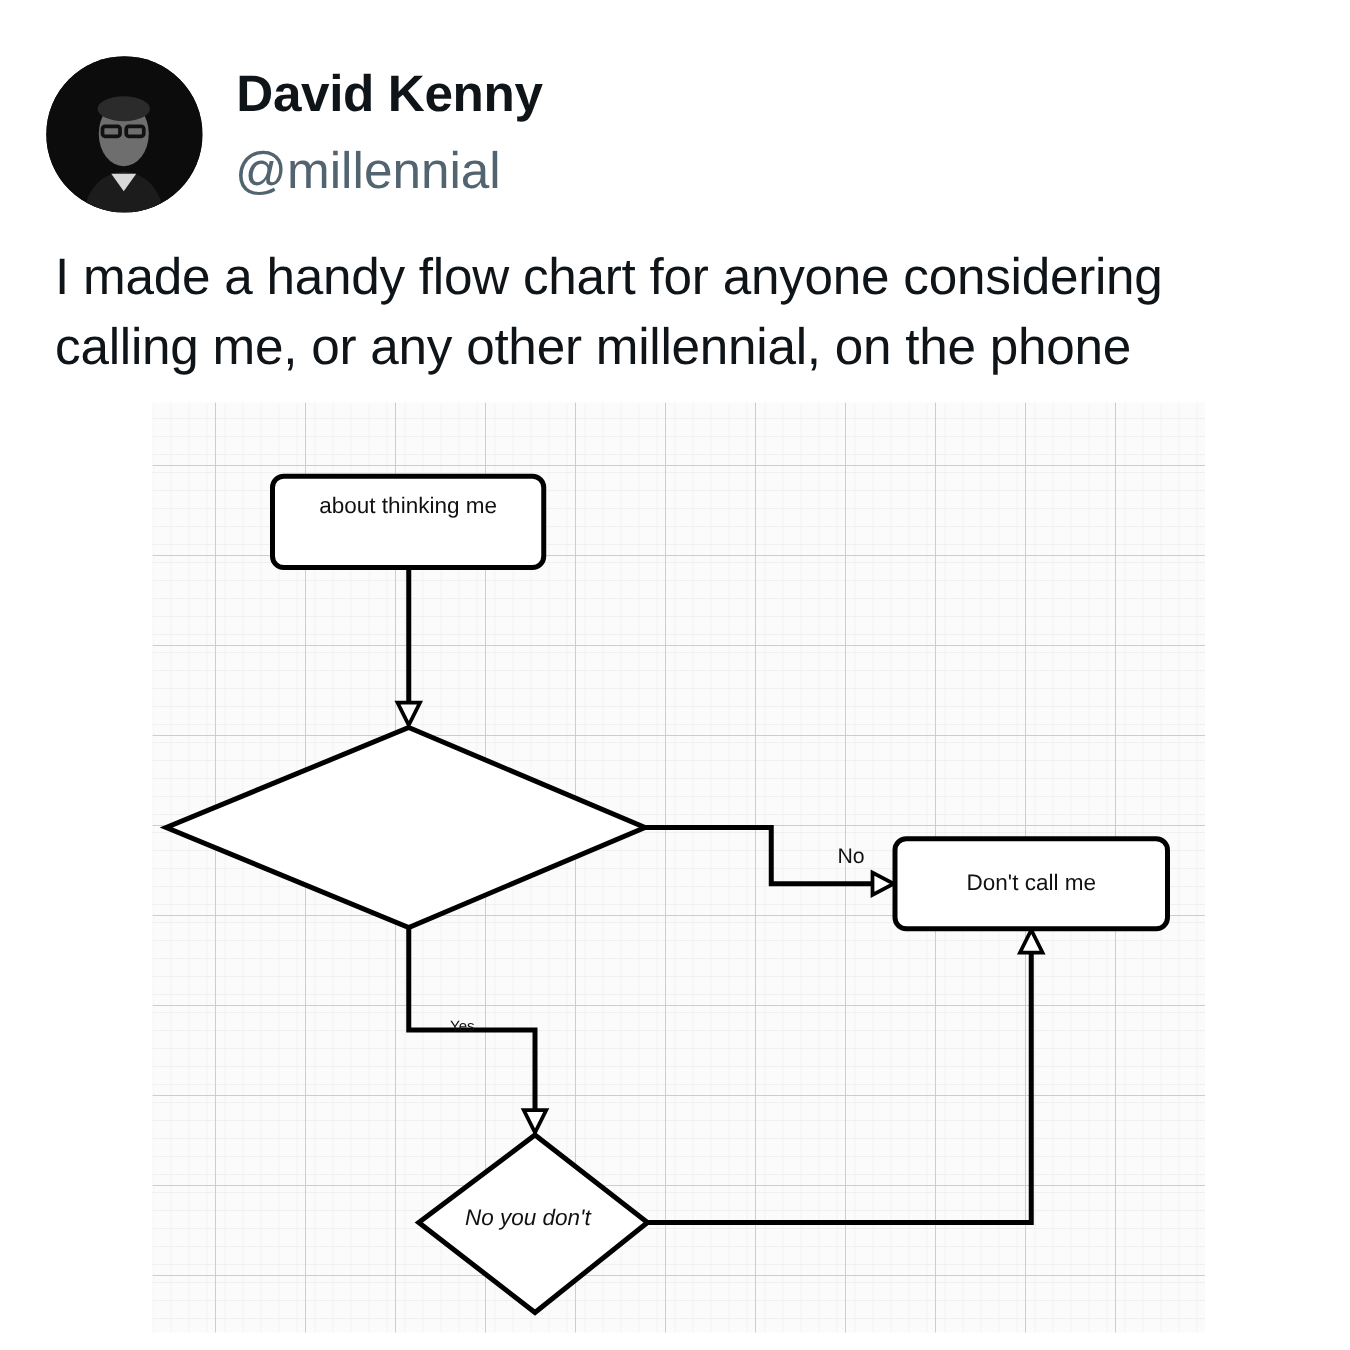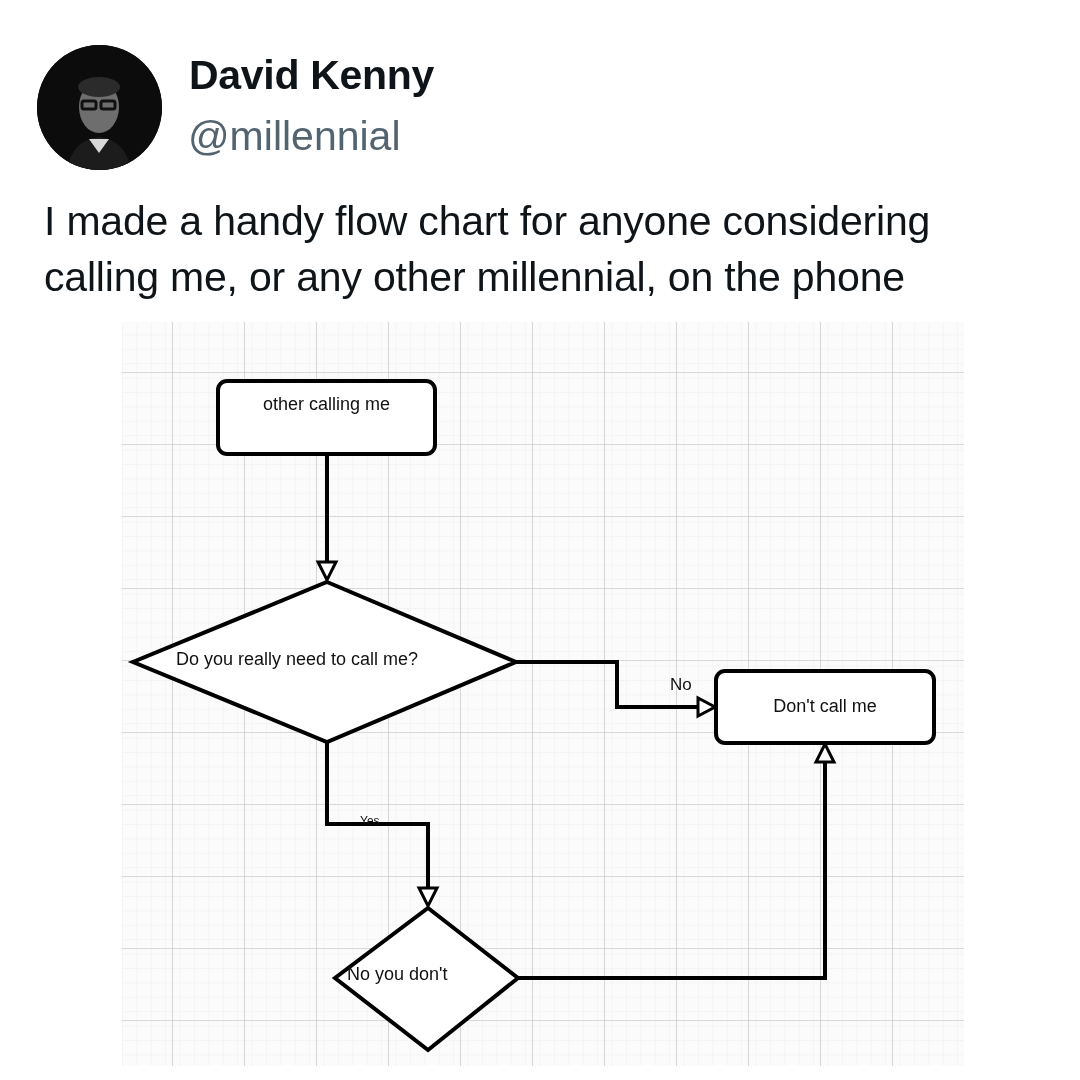--- a/index.html
+++ b/index.html
@@ -68,20 +68,19 @@
 
     <g fill="#fff" stroke="#000" stroke-width="4" stroke-linejoin="miter">
       <rect x="218" y="381" width="217" height="73" rx="9"></rect>
       <path d="M327 582 L516 662 L327 742 L133 662 Z"></path>
       <rect x="716" y="671" width="218" height="72" rx="9"></rect>
       <path d="M428 908 L518 978 L428 1050 L335 978 Z"></path>
     </g>
   </svg>
 
   <div class="node-text" style="left:218px; top:392px; width:217px;">
-    <div>other calling me</div>
+    <div>about thinking me</div>
   </div>
-  <div class="label" style="left:176px; top:649px;">Do you really need to call me?</div>
   <div class="node-text" style="left:716px; top:694px; width:218px;">Don't call me</div>
-  <div class="label" style="left:347px; top:964px;">No you don't</div>
+  <div class="label" style="left:372px; top:964px;font-style:italic;">No you don't</div>
   <div class="label" style="left:622px; top:675px; font-size:17px;margin-left:48px;">No</div>
   <div class="label" style="left:360px; top:814px; font-size:12px;">Yes</div>
 </div>
 
 </body></html>

